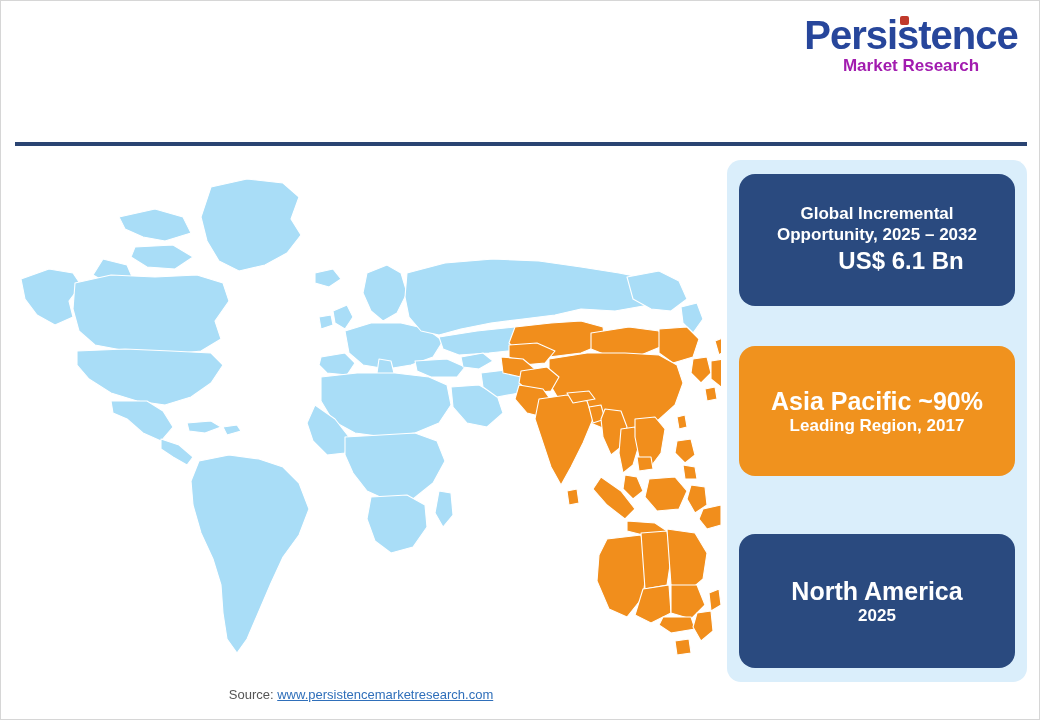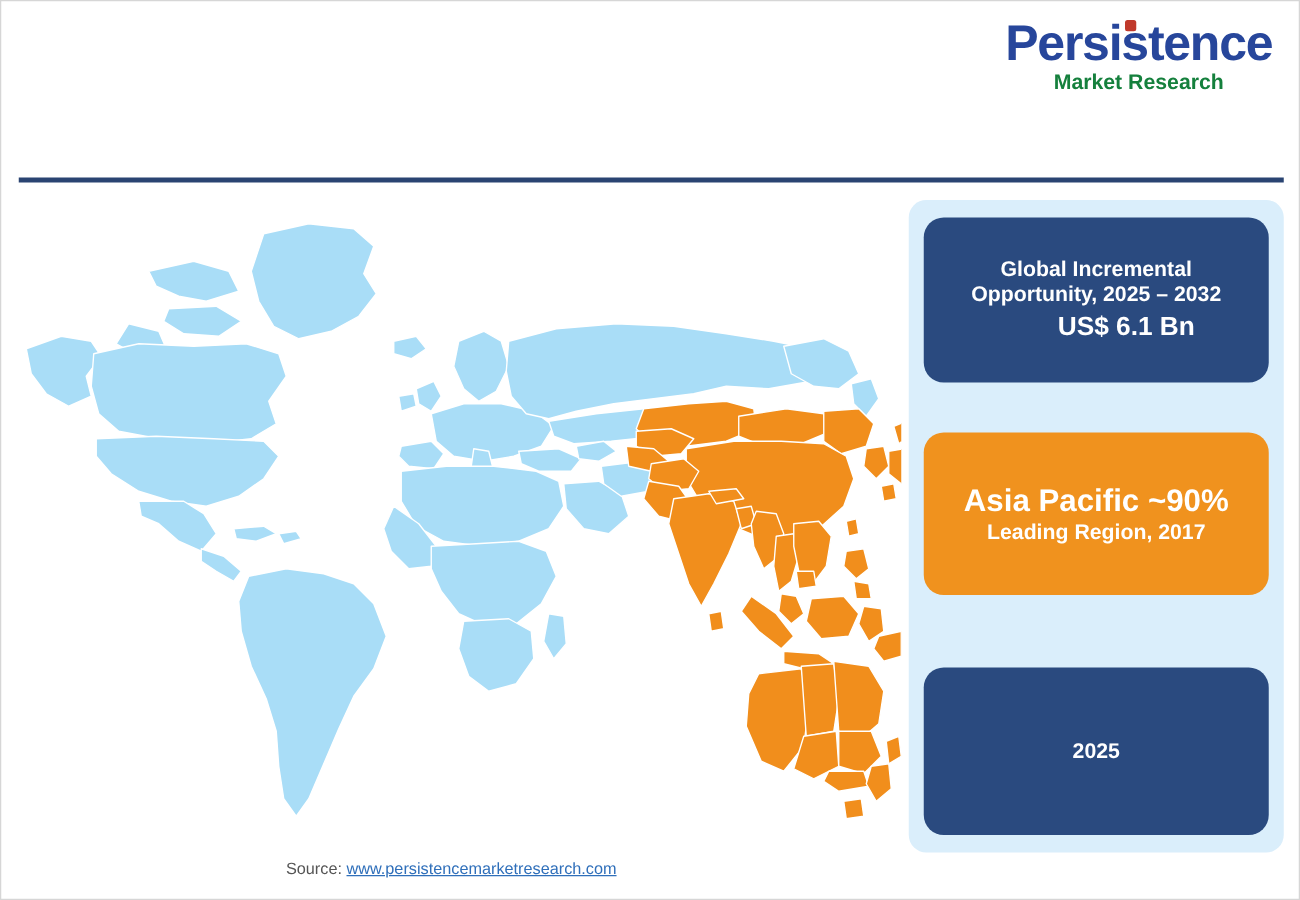--- a/index.html
+++ b/index.html
@@ -45,21 +45,21 @@
     top: 1px;
     width: 9px;
     height: 9px;
     background: #c0392b;
     border-radius: 2px;
   }
   .logo-sub {
     font-family: "Liberation Sans", sans-serif;
     font-weight: bold;
     font-size: 17px;
-    color: #15803d;
+    color: #a21caf;
     letter-spacing: 0px;
     margin-top: 2px;
   }
 
   
   .title {
     position: absolute;
     left: 22px;
     top: 105px;
     font-size: 25px;
@@ -117,21 +117,21 @@
   #card-opportunity { top: 14px;  height: 132px; }
   #card-leading     { top: 186px; height: 130px; }
   #card-fastest     { top: 374px; height: 134px; }
 
   .card-line-sm {
     font-size: 17px;
     font-weight: bold;
     line-height: 1.22;
   }
   .card-line-lg {
-    font-size: 21px;
+    font-size: 24px;
     font-weight: bold;
     line-height: 1.2;
     margin-top: 2px;
     margin-left: 48px;
   }
   .card-line-xl {
     font-size: 25px;
     font-weight: bold;
     line-height: 1.2;
   }
@@ -298,20 +298,21 @@
       <div class="card-line-sm">Opportunity, 2025 – 2032</div>
       <div class="card-line-lg">US$ 6.1 Bn</div>
     </div>
 
     <div class="card card-orange" id="card-leading">
       <div class="card-line-xl">Asia Pacific ~90%</div>
       <div class="card-line-sm">Leading Region, 2017</div>
     </div>
 
     <div class="card card-navy" id="card-fastest">
+      <div class="card-line-xl">North America</div>
       <div class="card-line-sm">2025</div>
     </div>
 
   </div>
 
   <div class="source">
     <span>Source:</span>
     <a href="#">www.persistencemarketresearch.com</a>
   </div>
 

